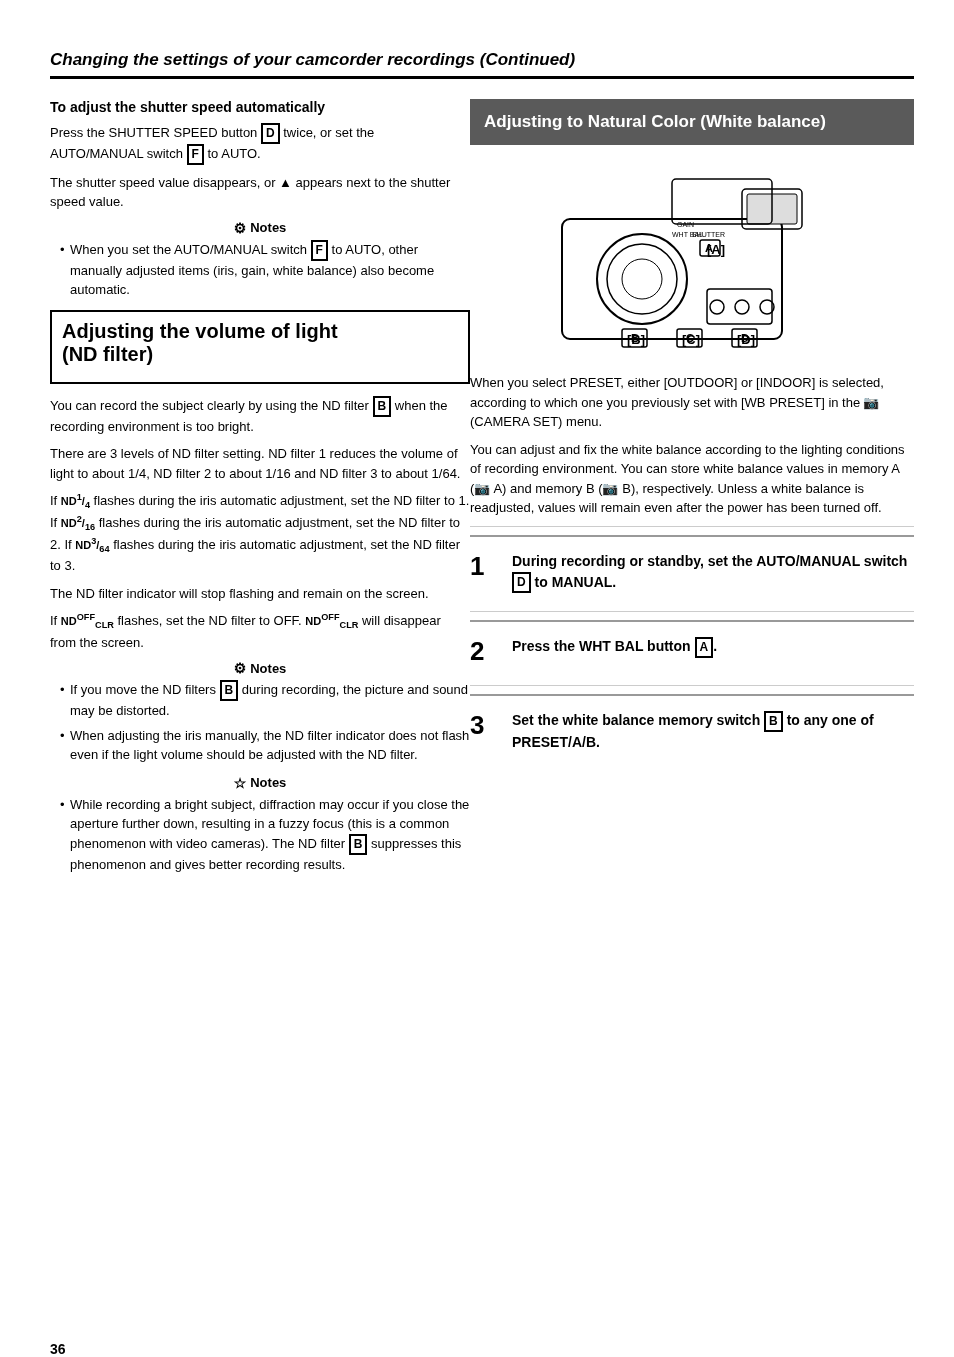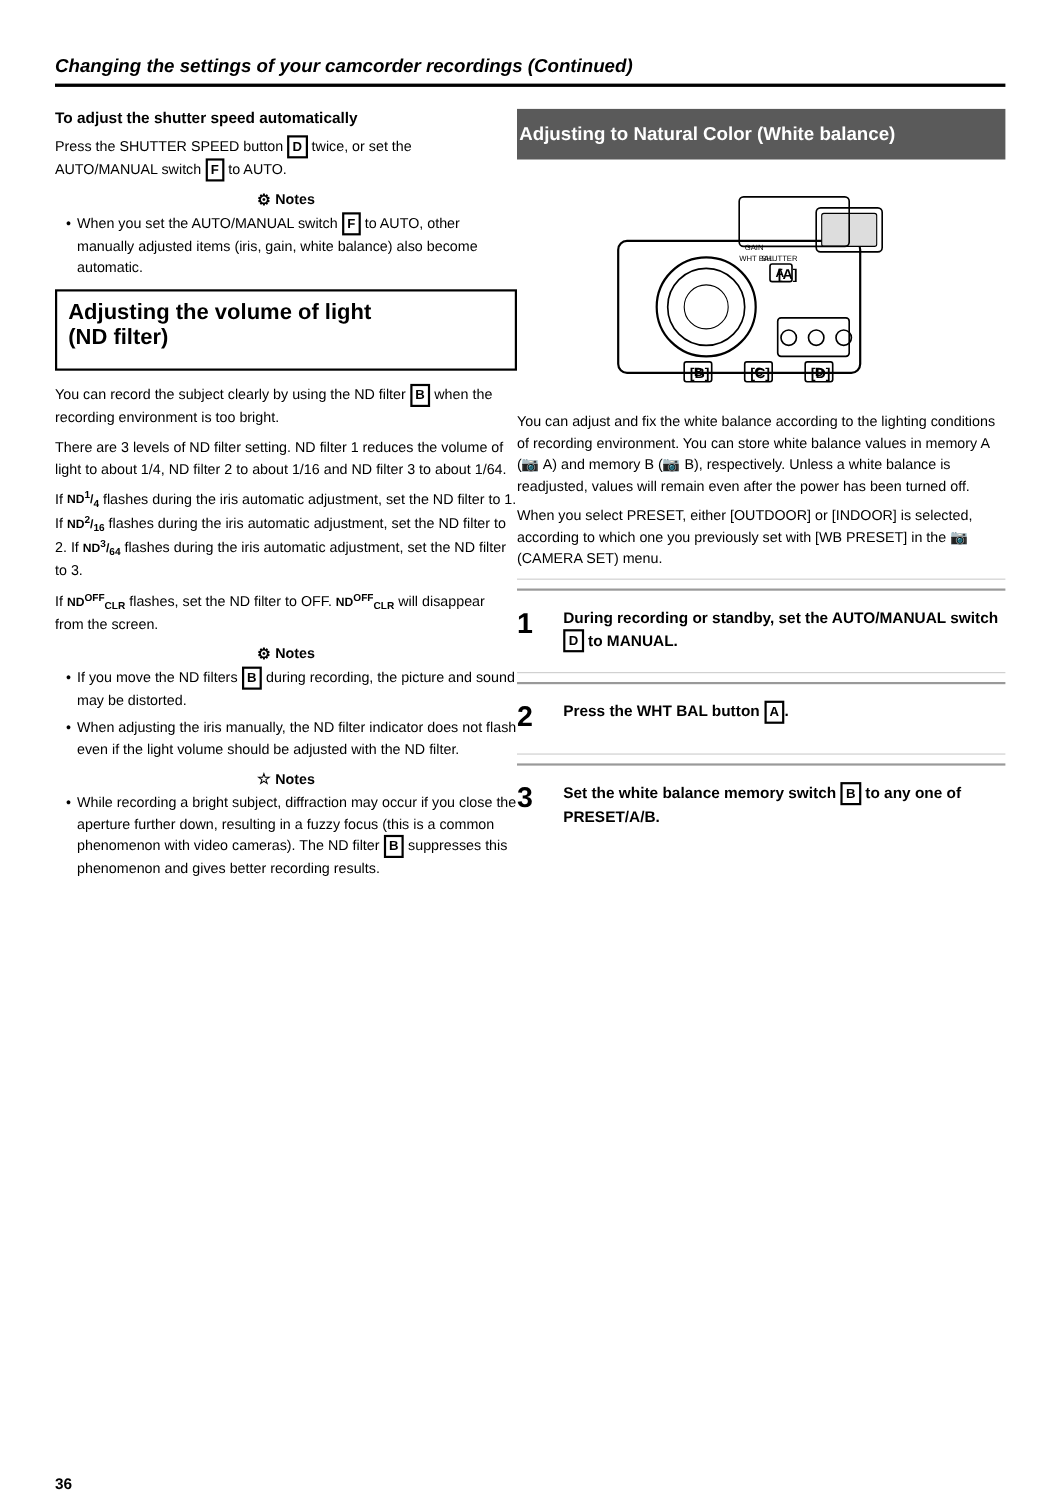--- a/index.html
+++ b/index.html
@@ -48,21 +48,21 @@
       margin-bottom: 12px;
     }
     .boxed-section .section-title-bold {
       font-size: 20px;
     }
     .right-header {
       background: #5a5a5a;
       color: #fff;
       font-size: 17px;
       font-weight: bold;
-      padding: 12px 2px;
+      padding: 12px 14px;
       margin-bottom: 14px;
       line-height: 1.3;
     }
     p {
       margin-bottom: 8px;
       line-height: 1.5;
     }
     .notes-header, .tips-header {
       font-weight: bold;
       margin-bottom: 4px;
@@ -158,20 +158,23 @@
   <div class="two-col">
 
     <div class="left-col">
 
       <div class="section1">
         <div class="section-title-bold">To adjust the shutter speed automatically</div>
         <p>
           Press the SHUTTER SPEED button <span class="inline-box">D</span>
           twice, or set the AUTO/MANUAL switch
           <span class="inline-box">F</span> to AUTO.
+        </p>
+        <p>
+          The shutter speed value disappears, or ▲ appears next to the shutter speed value.
         </p>
         <div class="notes-header">
           <span>Notes</span>
         </div>
         <ul class="note-list">
           <li>
             When you set the AUTO/MANUAL switch <span class="inline-box">F</span>
             to AUTO, other manually adjusted items (iris, gain, white balance) also become automatic.
           </li>
         </ul>
@@ -183,20 +186,23 @@
       <p>
         You can record the subject clearly by using the ND filter <span class="inline-box">B</span> when the recording environment is too bright.
       </p>
       <p>
         There are 3 levels of ND filter setting. ND filter 1 reduces the volume of light to about 1/4, ND filter 2 to about 1/16 and ND filter 3 to about 1/64.
       </p>
       <p>
         If <span class="nd-badge">ND<sup>1</sup>/<sub>4</sub></span> flashes during the iris automatic adjustment, set the ND filter to 1. If <span class="nd-badge">ND<sup>2</sup>/<sub>16</sub></span> flashes during the iris automatic adjustment, set the ND filter to 2. If <span class="nd-badge">ND<sup>3</sup>/<sub>64</sub></span> flashes during the iris automatic adjustment, set the ND filter to 3.
       </p>
       <p>
+        The ND filter indicator will stop flashing and remain on the screen.
+      </p>
+      <p>
         If <span class="nd-badge">ND<sup>OFF</sup><sub>CLR</sub></span> flashes, set the ND filter to OFF. <span class="nd-badge">ND<sup>OFF</sup><sub>CLR</sub></span> will disappear from the screen.
       </p>
 
       <div class="notes-header">
         <span>Notes</span>
       </div>
       <ul class="note-list">
         <li>
           If you move the ND filters <span class="inline-box">B</span> during recording, the picture and sound may be distorted.
         </li>
@@ -258,24 +264,24 @@
         <rect x="125" y="170" width="25" height="18" rx="2" fill="none" stroke="#000" stroke-width="1.5"></rect>
         <rect x="180" y="170" width="25" height="18" rx="2" fill="none" stroke="#000" stroke-width="1.5"></rect>
         <text x="79" y="183" font-size="11" font-weight="bold" font-family="Arial">B</text>
         <text x="134" y="183" font-size="11" font-weight="bold" font-family="Arial">C</text>
         <text x="189" y="183" font-size="11" font-weight="bold" font-family="Arial">D</text>
         <rect x="148" y="81" width="20" height="16" rx="2" fill="none" stroke="#000" stroke-width="1.5"></rect>
         <text x="153" y="93" font-size="11" font-weight="bold" font-family="Arial">A</text>
       </svg>
 
       <p>
+        When you select PRESET, either [OUTDOOR] or [INDOOR] is selected, according to which one you previously set with [WB PRESET] in the 📷 (CAMERA SET) menu.
+      </p>
+      <p>
         You can adjust and fix the white balance according to the lighting conditions of recording environment. You can store white balance values in memory A (📷 A) and memory B (📷 B), respectively. Unless a white balance is readjusted, values will remain even after the power has been turned off.
-      </p>
-      <p>
-        When you select PRESET, either [OUTDOOR] or [INDOOR] is selected, according to which one you previously set with [WB PRESET] in the 📷 (CAMERA SET) menu.
       </p>
 
       <hr class="divider">
 
       <div class="step-item">
         <div class="step-num">1</div>
         <div class="step-text">
           During recording or standby, set the AUTO/MANUAL switch <span class="inline-box">D</span> to MANUAL.
         </div>
       </div>

